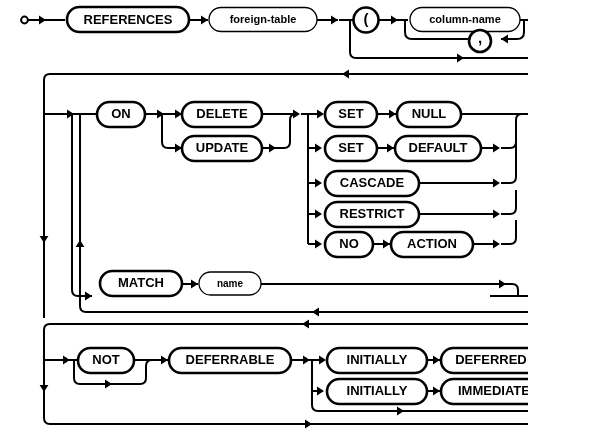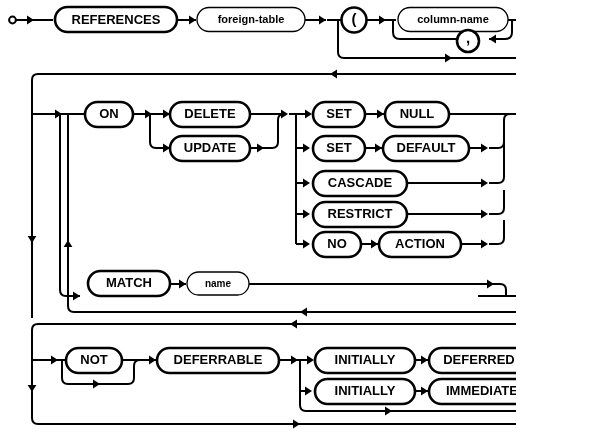--- a/index.html
+++ b/index.html
@@ -9,20 +9,21 @@
   }
   body {
     font-family: "Liberation Sans", sans-serif;
   }
   #diagram-root {
     position: relative;
     width: 516px;
     height: 438px;
     background: #ffffff;
     overflow: hidden;
+    padding-left: 12px;
   }
   svg#railroad {
     display: block;
     width: 613px;
     height: 438px;
   }
   .rail {
     fill: none;
     stroke: #000000;
     stroke-width: 2;

